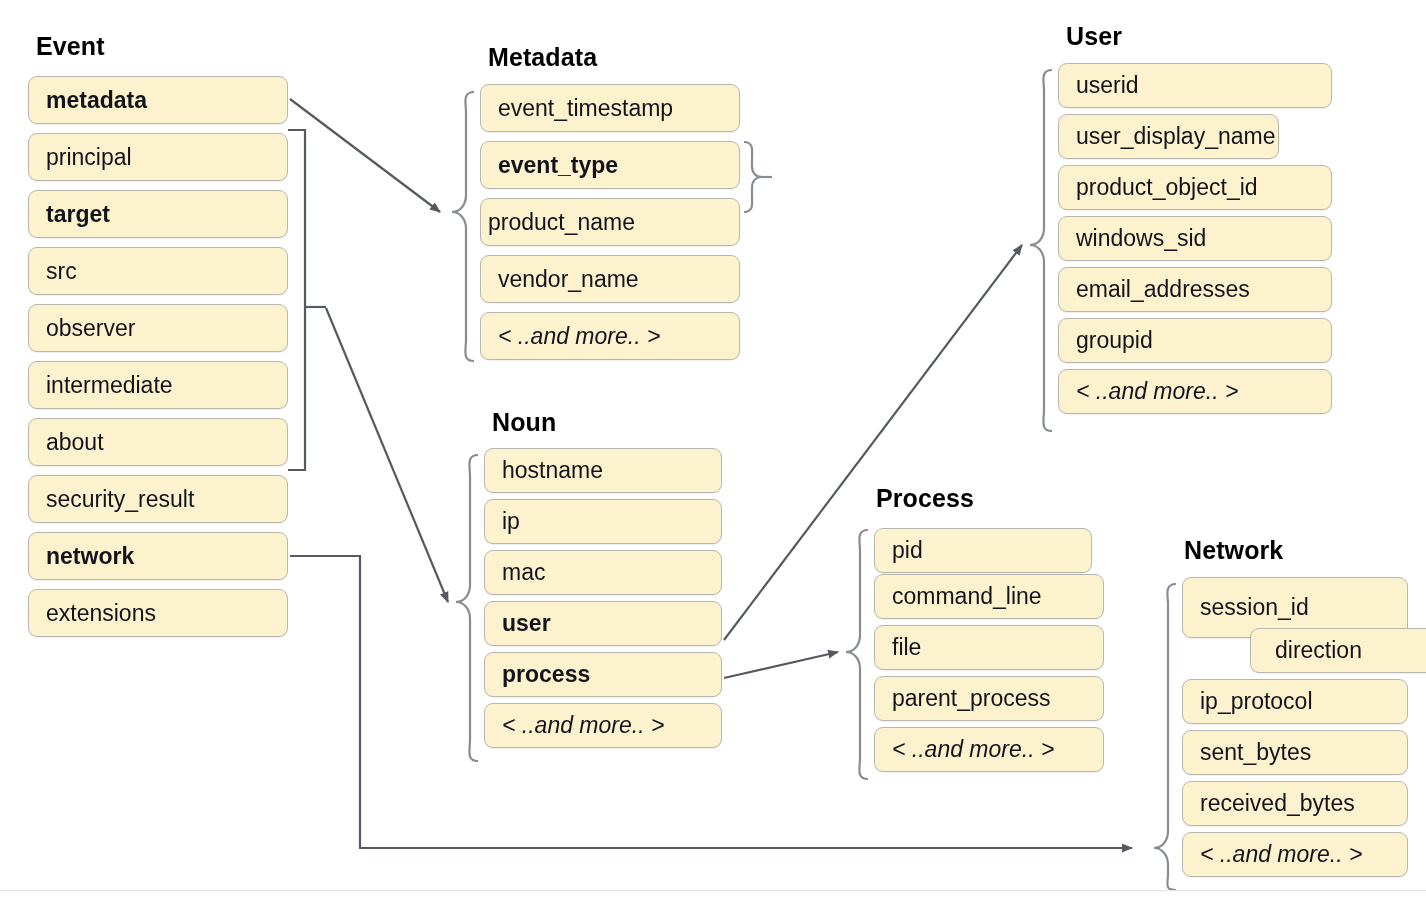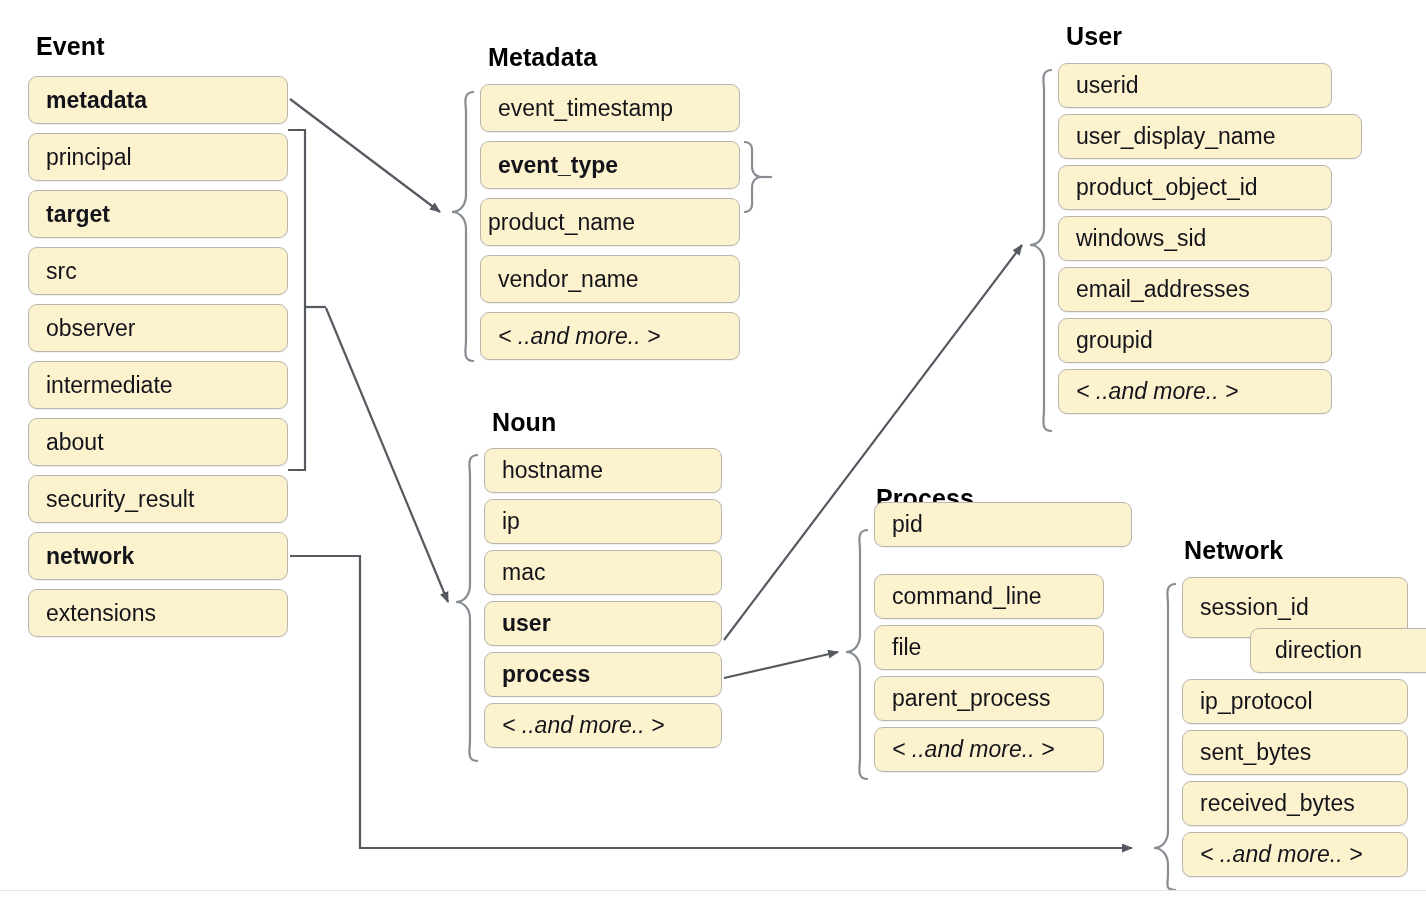--- a/index.html
+++ b/index.html
@@ -153,41 +153,41 @@
     <div class="field bold" style="left:480px; top:141px; width:260px; height:48px;text-align:center;">event_type</div>
     <div class="field" style="left:480px; top:198px; width:260px; height:48px;padding-left:7px;">product_name</div>
     <div class="field" style="left:480px; top:255px; width:260px; height:48px;">vendor_name</div>
     <div class="field more" style="left:480px; top:312px; width:260px; height:48px;">&lt; ..and more.. &gt;</div>
   </div>
 
 
   <div class="group">
     <div class="group-title" style="left:1066px; top:22px;">User</div>
     <div class="field" style="left:1058px; top:63px; width:274px; height:45px;">userid</div>
-    <div class="field" style="left:1058px; top:114px; width:304px; height:45px;">user_display_name</div>
+    <div class="field" style="left:1058px; top:114px; width:221px; height:45px;">user_display_name</div>
     <div class="field" style="left:1058px; top:165px; width:274px; height:45px;">product_object_id</div>
     <div class="field" style="left:1058px; top:216px; width:274px; height:45px;">windows_sid</div>
     <div class="field" style="left:1058px; top:267px; width:274px; height:45px;">email_addresses</div>
     <div class="field" style="left:1058px; top:318px; width:274px; height:45px;">groupid</div>
     <div class="field more" style="left:1058px; top:369px; width:274px; height:45px;">&lt; ..and more.. &gt;</div>
   </div>
 
   <div class="group">
     <div class="group-title" style="left:492px; top:408px;">Noun</div>
     <div class="field" style="left:484px; top:448px; width:238px; height:45px;">hostname</div>
     <div class="field" style="left:484px; top:499px; width:238px; height:45px;">ip</div>
     <div class="field" style="left:484px; top:550px; width:238px; height:45px;">mac</div>
     <div class="field bold" style="left:484px; top:601px; width:238px; height:45px;">user</div>
     <div class="field bold" style="left:484px; top:652px; width:238px; height:45px;">process</div>
     <div class="field more" style="left:484px; top:703px; width:238px; height:45px;">&lt; ..and more.. &gt;</div>
   </div>
 
   <div class="group">
     <div class="group-title" style="left:876px; top:484px;">Process</div>
-    <div class="field" style="left:874px; top:502px; width:258px; height:45px;">pid</div>
+    <div class="field" style="left:874px; top:528px; width:218px; height:45px;">pid</div>
     <div class="field" style="left:874px; top:574px; width:230px; height:45px;">command_line</div>
     <div class="field" style="left:874px; top:625px; width:230px; height:45px;">file</div>
     <div class="field" style="left:874px; top:676px; width:230px; height:45px;">parent_process</div>
     <div class="field more" style="left:874px; top:727px; width:230px; height:45px;">&lt; ..and more.. &gt;</div>
   </div>
 
   <div class="group">
     <div class="group-title" style="left:1184px; top:536px;">Network</div>
     <div class="field" style="left:1182px; top:577px; width:226px; height:61px;">session_id</div>
     <div class="field" style="left:1250px; top:628px; width:226px; height:45px;padding-left:24px;">direction</div>

